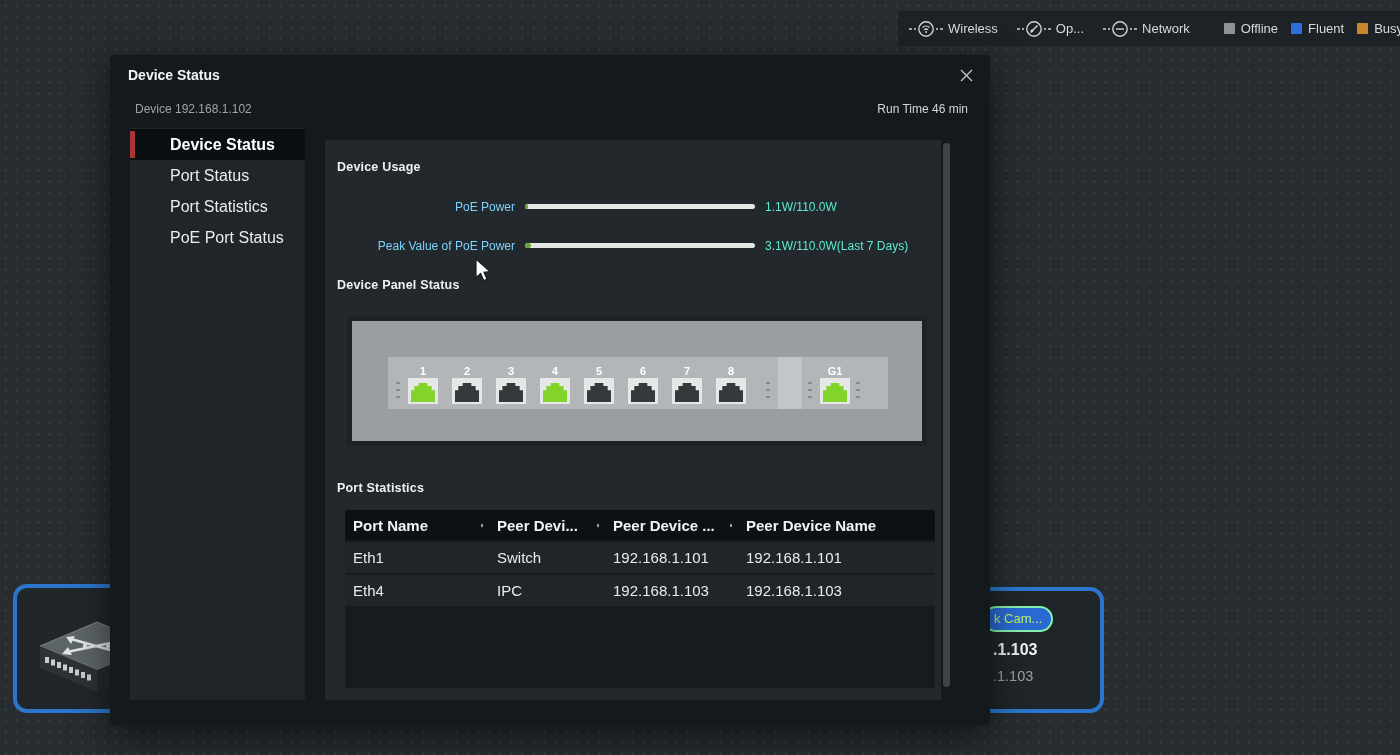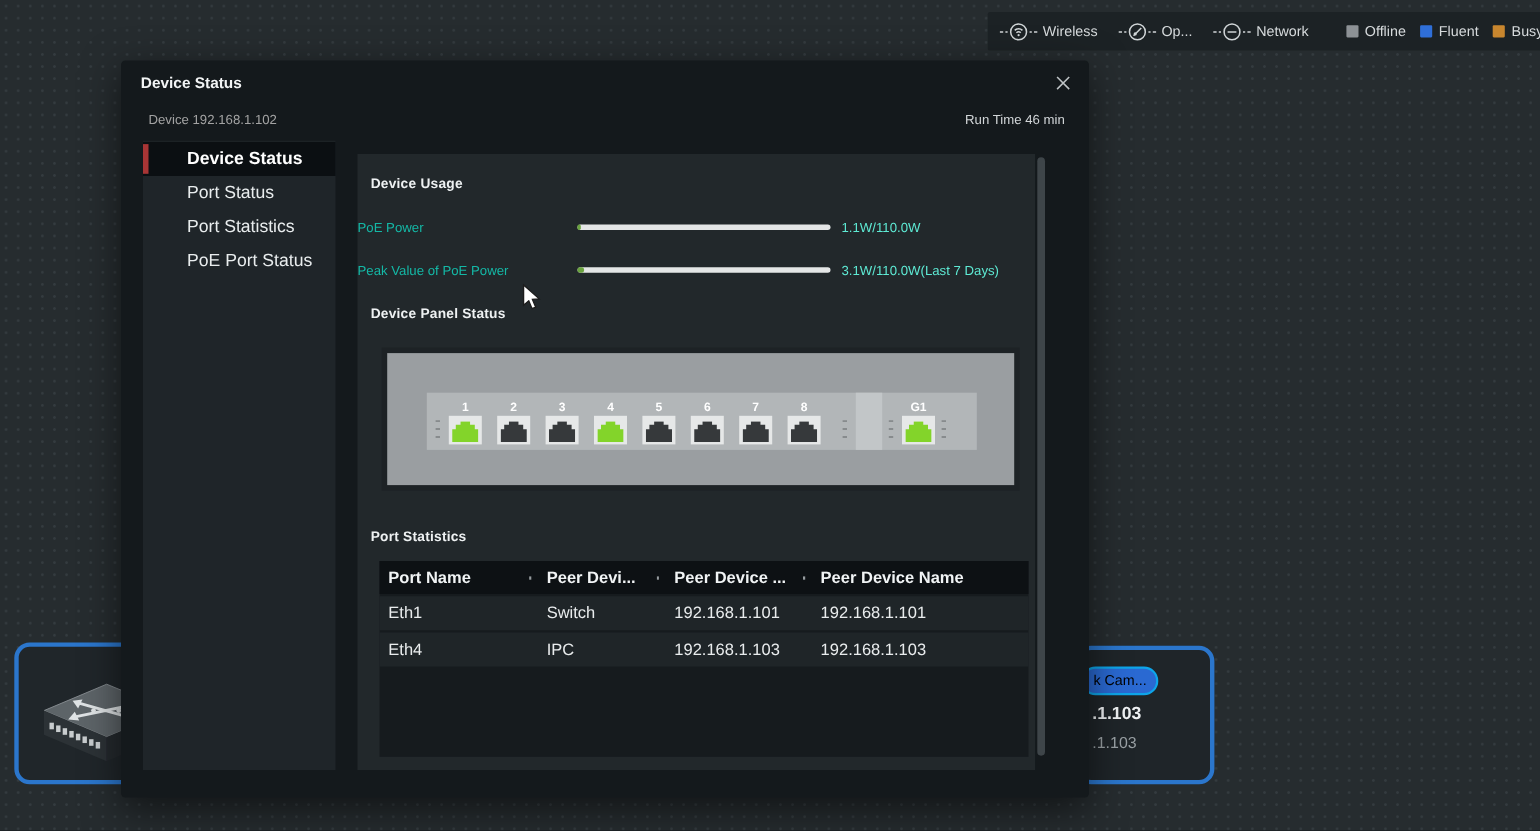--- a/index.html
+++ b/index.html
@@ -30,22 +30,22 @@
   .card-left {
     position:absolute; left:13px; top:584px; width:380px; height:129px;
     border:4px solid #2b76cc; border-radius:14px; background:#20262a;
   }
   .card-right {
     position:absolute; left:978px; top:587px; width:126px; height:126px;
     border:4px solid #2b76cc; border-radius:14px; background:#1f2529;
   }
   .cam-pill {
     position:absolute; left:1px; top:15px; width:70px; height:26px;
-    background:#2a69d2; border:2px solid #0ea5e9; border-radius:13px;
-    font-size:13px; color:#000000; line-height:22px; padding-left:9px;
+    background:#2a69d2; border:2px solid #86efac; border-radius:13px;
+    font-size:13px; color:#bef264; line-height:22px; padding-left:9px;
     white-space:nowrap; overflow:hidden;
   }
   .cam-ip1 { position:absolute; left:11px; top:50px; font-size:16px; font-weight:bold; color:#eef1f3; }
   .cam-ip2 { position:absolute; left:11px; top:77px; font-size:14.5px; color:#9aa1a5; }
 
   
   .modal {
     position:absolute; left:110px; top:55px; width:880px; height:670px;
     background:#14191c; border-radius:4px; box-shadow:0 10px 35px rgba(0,0,0,.55);
   }
@@ -61,21 +61,21 @@
                font-size:16px; color:#e9edee; cursor:pointer; white-space:nowrap; }
   .side-item.selected { background:#0b0f12; font-weight:bold; color:#ffffff; }
   .side-item.selected::before { content:""; position:absolute; left:0; top:2px; bottom:2px; width:5px; background:#a83535; }
 
   
   .content { position:absolute; left:215px; top:85px; width:616px; height:560px; background:#22282b; }
   .sec-title { position:absolute; left:12px; font-size:12.5px; font-weight:bold; color:#eef1f2; letter-spacing:.2px; }
   .t-usage { top:20px; } .t-panel { top:138px; } .t-portinfo { top:341px; }
 
   .bar-row { position:absolute; left:0; height:16px; width:616px; }
-  .bar-row .bl { position:absolute; left:0; top:1px; width:190px; font-size:12px; color:#14b8a6; }
+  .bar-row .bl { position:absolute; left:0; top:1px; width:190px; text-align:right; font-size:12px; color:#7dd3fc;padding-left:48px; }
   .bar-row .track { position:absolute; left:200px; top:5px; width:230px; height:5px; background:#e4e6e6; border-radius:3px; }
   .bar-row .fill { position:absolute; left:0; top:0; height:5px; background:#6aa33e; border-radius:3px; }
   .bar-row .bv { position:absolute; left:440px; top:1px; font-size:12px; color:#5eead4; white-space:nowrap; }
   .bar-1 { top:59px; } .bar-2 { top:98px; }
 
   
   .device-panel { position:absolute; left:22px; top:176px; width:580px; height:130px; background:#1d2225; }
   .panel-face { position:absolute; left:5px; top:5px; right:5px; bottom:5px; background:#9a9ea1; }
   .port-strip { position:absolute; left:36px; top:36px; width:500px; height:52px; background:#b2b6b8;
                 display:flex; align-items:flex-end; padding:0 0 5px 8px; }

